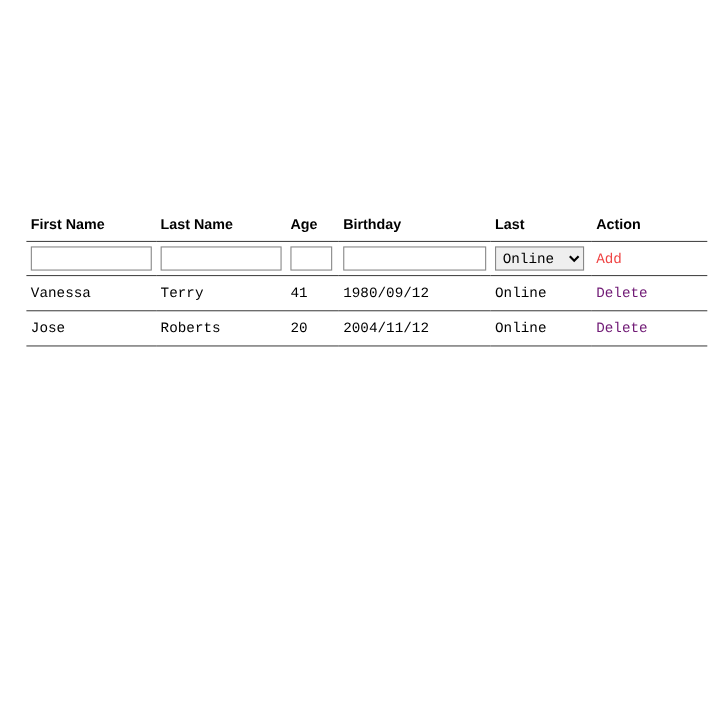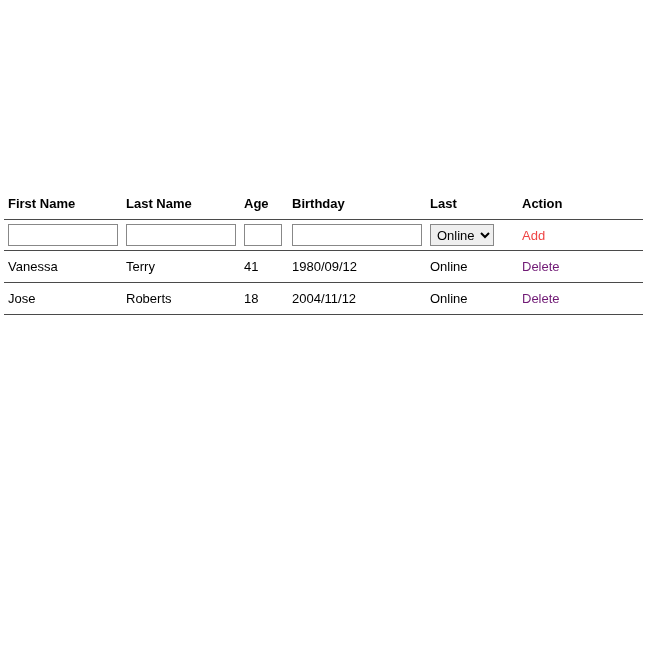--- a/index.html
+++ b/index.html
@@ -8,39 +8,40 @@
       padding: 0;
       width: 650px;
       height: 650px;
       font-family: -apple-system, BlinkMacSystemFont, "Segoe UI", Helvetica, Arial, sans-serif;
       font-size: 13px;
       color: #000;
       background: #fff;
     }
     .wrap {
       padding-top: 190px;
-      padding-left: 4px;
+      padding-left: 24px;
       padding-right: 7px;
     }
     table {
       width: 100%;
       border-collapse: collapse;
     }
     th {
       text-align: left;
       font-weight: 700;
       font-size: 13px;
       padding: 6px 4px 8px 4px;
       border-bottom: 1px solid #4a4a4a;
     }
     td {
       padding: 8px 4px;
       border-bottom: 1px solid #4a4a4a;
       font-weight: 400;
       vertical-align: middle;
+      font-family: Liberation Mono, monospace;
     }
     tr.input-row td {
       padding: 4px 4px;
     }
     input[type="text"] {
       width: 100%;
       font-family: inherit;
       font-size: 13px;
       padding: 2px 3px;
       border: 1px solid #888;
@@ -106,21 +107,21 @@
         <td>Terry</td>
         <td>41</td>
         <td>1980/09/12</td>
         <td>Online</td>
         <td><span class="link-delete">Delete</span></td>
       </tr>
 
       <tr>
         <td>Jose</td>
         <td>Roberts</td>
-        <td>18</td>
+        <td>20</td>
         <td>2004/11/12</td>
         <td>Online</td>
         <td><span class="link-delete">Delete</span></td>
       </tr>
 
 
 
     </tbody>
   </table>
 </div>

